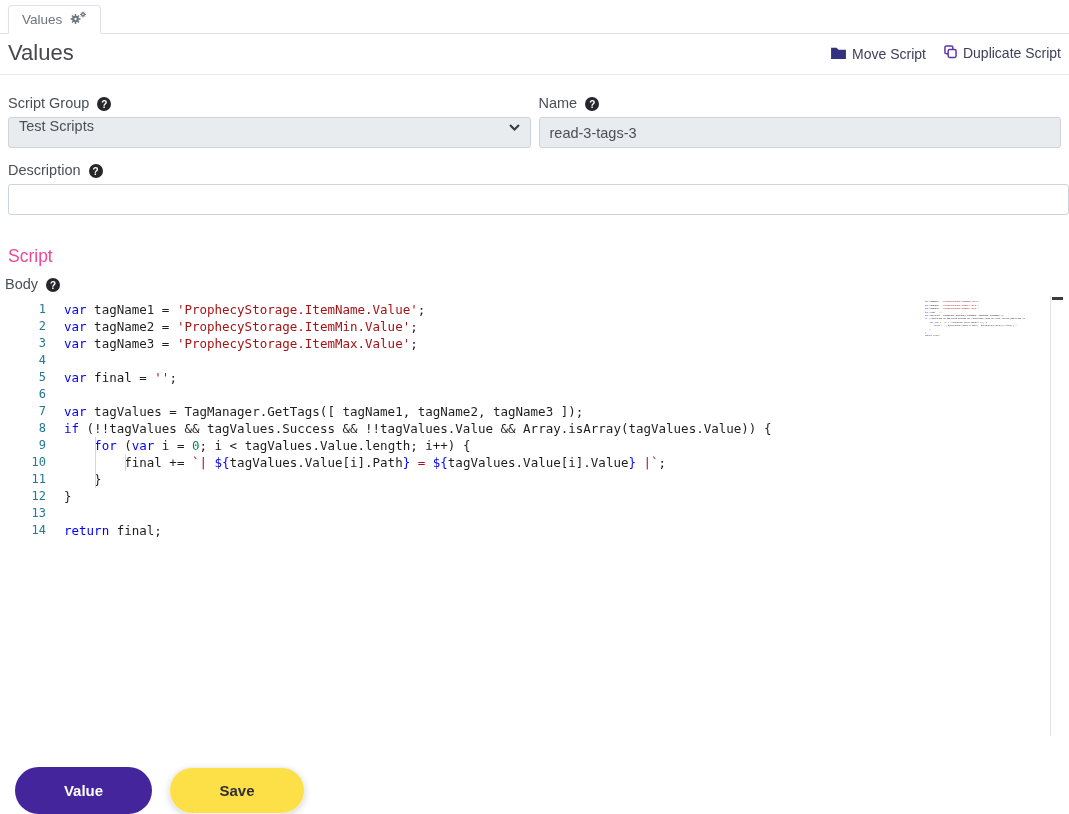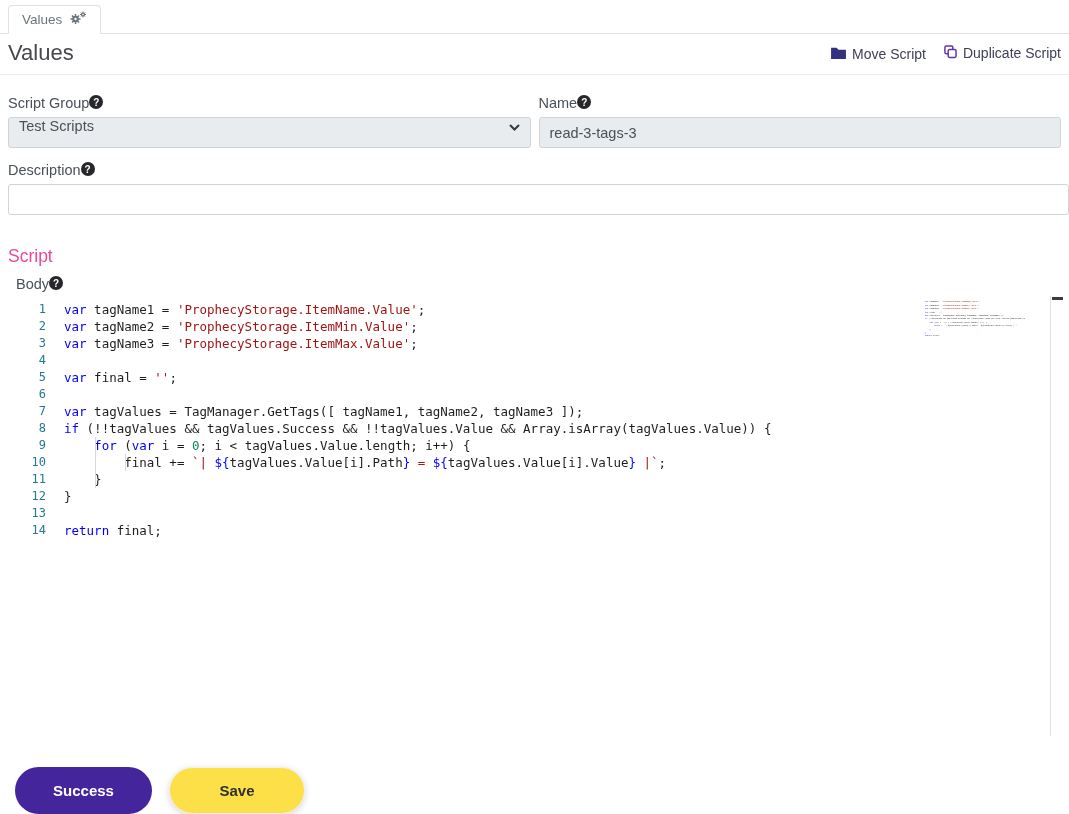--- a/index.html
+++ b/index.html
@@ -14,33 +14,33 @@
 
   
   .header{display:flex;justify-content:space-between;align-items:center;padding:6px 8px 8px 8px;border-bottom:1px solid #ececec}
   .title{font-size:22px;color:#47474d;font-weight:500}
   .actions{display:flex;align-items:flex-end;gap:18px}
   .action{display:flex;align-items:center;gap:6px;font-size:14px;color:#3e3e58;cursor:pointer;background:none;border:none;font-family:inherit}
 
   
   .formrow{display:flex;gap:8px;padding:20px 8px 0 8px}
   .col{flex:1;min-width:0}
-  .lbl{display:flex;align-items:flex-start;gap:0;font-size:14.5px;color:#495057;margin-bottom:6px}
+  .lbl{display:flex;align-items:flex-end;gap:8px;font-size:14.5px;color:#495057;margin-bottom:6px}
   .help{display:inline-flex;align-items:center;justify-content:center;width:14px;height:14px;border-radius:50%;
         background:#26262b;color:#fff;font-size:10px;font-weight:bold;cursor:pointer;flex:none}
   .ctrl{height:31px;width:100%;border:1px solid #ced4da;border-radius:3px;font-size:14.5px;padding:0 10px;
         font-family:inherit;color:#495057;display:flex;align-items:flex-start}
   .gray{background:#e9ecef}
   .selectbox{position:relative;cursor:pointer;justify-content:space-between}
   input.ctrl{display:block;line-height:29px}
   .descrow{padding:14px 0 0 8px}
 
   
   .script-head{font-size:17.5px;color:#ec4899;margin:31px 8px 9px 8px}
-  .body-lbl{margin:0 8px 4px 16px}
+  .body-lbl{margin:0 8px 4px 5px}
 
   
   .editor{position:relative;margin-left:8px;width:1056px;height:440px;
           font-family:"DejaVu Sans Mono","Liberation Mono",monospace;font-size:12.5px;cursor:text;padding-top:5px}
   .code-row{display:flex;height:17px;line-height:17px}
   .ln{width:38px;text-align:right;color:#237893;font-size:12px;flex:none;user-select:none}
   .code{white-space:pre;padding-left:18px}
   .tk-k{color:#0000ff}
   .tk-s{color:#a31515}
   .tk-n{color:#098658}
@@ -214,15 +214,15 @@
   <div class="guide guide-1"></div>
   <div class="guide guide-2"></div>
   <div class="minimap">
     <div class="mm-inner"><div class="mm-line"><span class="tk-k">var</span><span class="tk-d"> tagName1 = </span><span class="tk-s">'ProphecyStorage.ItemName.Value'</span><span class="tk-d">;</span></div><div class="mm-line"><span class="tk-k">var</span><span class="tk-d"> tagName2 = </span><span class="tk-s">'ProphecyStorage.ItemMin.Value'</span><span class="tk-d">;</span></div><div class="mm-line"><span class="tk-k">var</span><span class="tk-d"> tagName3 = </span><span class="tk-s">'ProphecyStorage.ItemMax.Value'</span><span class="tk-d">;</span></div><div class="mm-line"></div><div class="mm-line"><span class="tk-k">var</span><span class="tk-d"> final = </span><span class="tk-s">''</span><span class="tk-d">;</span></div><div class="mm-line"></div><div class="mm-line"><span class="tk-k">var</span><span class="tk-d"> tagValues = TagManager.GetTags([ tagName1, tagName2, tagName3 ]);</span></div><div class="mm-line"><span class="tk-k">if</span><span class="tk-d"> (!!tagValues &amp;&amp; tagValues.Success &amp;&amp; !!tagValues.Value &amp;&amp; Array.isArray(tagValues.Value)) {</span></div><div class="mm-line"><span class="tk-d">    </span><span class="tk-k">for</span><span class="tk-d"> (</span><span class="tk-k">var</span><span class="tk-d"> i = </span><span class="tk-n">0</span><span class="tk-d">; i &lt; tagValues.Value.length; i++) {</span></div><div class="mm-line"><span class="tk-d">        final += </span><span class="tk-s">`| </span><span class="tk-p">${</span><span class="tk-d">tagValues.Value[i].Path</span><span class="tk-p">}</span><span class="tk-s"> = </span><span class="tk-p">${</span><span class="tk-d">tagValues.Value[i].Value</span><span class="tk-p">}</span><span class="tk-s"> |`</span><span class="tk-d">;</span></div><div class="mm-line"><span class="tk-d">    }</span></div><div class="mm-line"><span class="tk-d">}</span></div><div class="mm-line"></div><div class="mm-line"><span class="tk-k">return</span><span class="tk-d"> final;</span></div></div>
   </div>
   <div class="ruler"></div>
   <div class="cursor-dash"></div>
 </div>
 
 <div class="footer">
-  <button class="btn btn-cancel">Success</button>
+  <button class="btn btn-cancel">Value</button>
   <button class="btn btn-save">Save</button>
 </div>
 
 </body></html>

